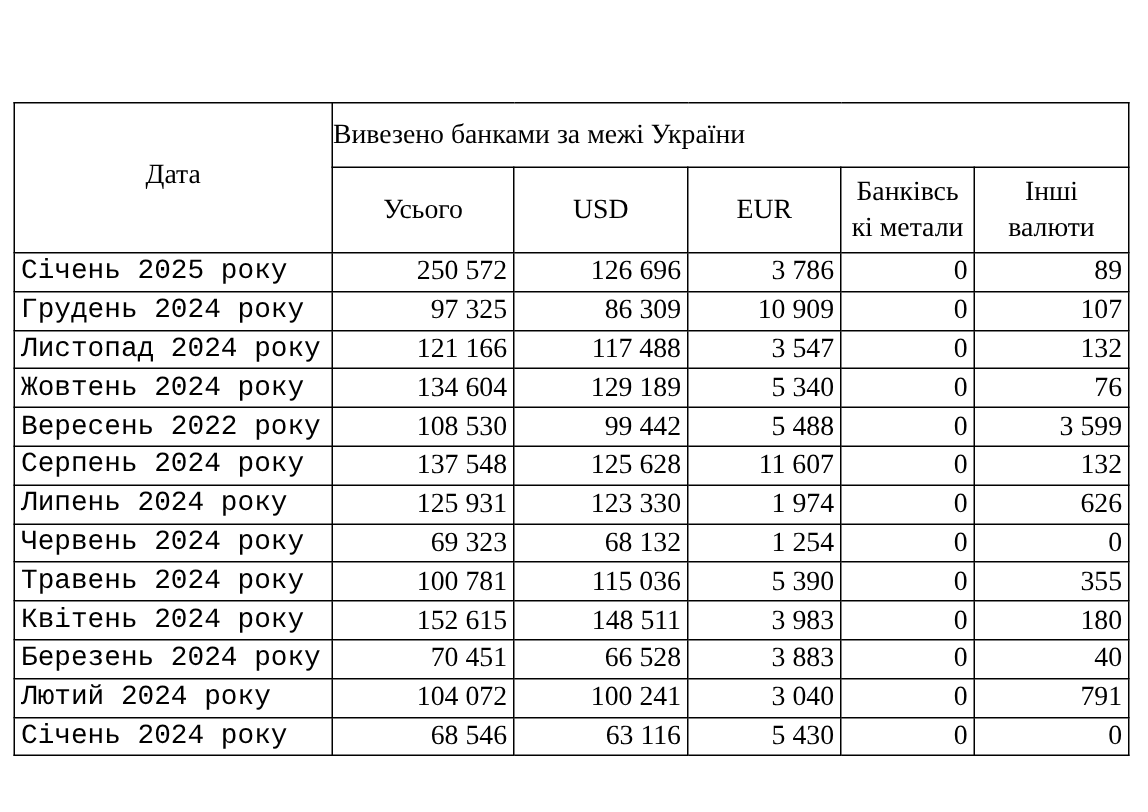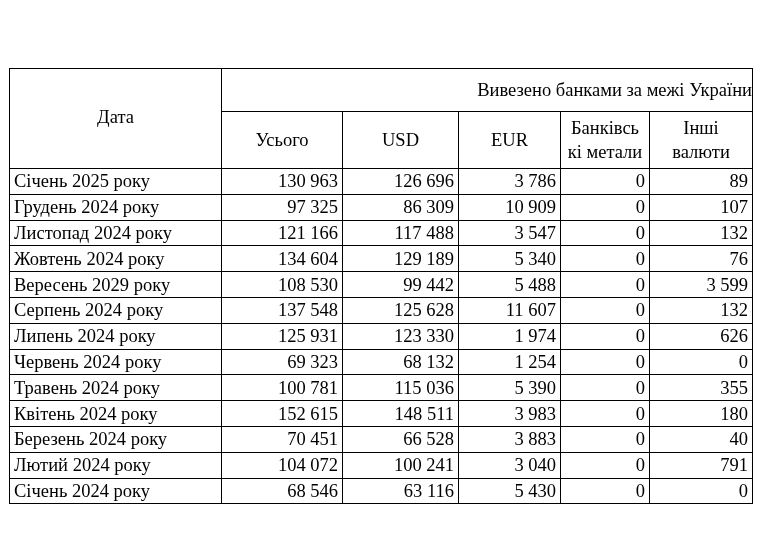--- a/index.html
+++ b/index.html
@@ -1,24 +1,24 @@
 <!DOCTYPE html>
 <html><head>
 <meta charset="utf-8">
 <style>
   html, body { margin: 0; padding: 0; background: #ffffff; }
   body { width: 765px; height: 541px; position: relative; font-family: "Liberation Serif", serif; color: #000; }
   .title { position: absolute; left: 12px; top: 19px; font-size: 18.5px; line-height: 24px; white-space: nowrap; }
   table { position: absolute; left: 9px; top: 68px; border-collapse: collapse; table-layout: fixed; }
   td, th { border: 1.3px solid #000; font-weight: normal; font-size: 18.5px; padding: 0; }
-  .h1 { height: 42px; text-align: right; vertical-align: middle; }
+  .h1 { height: 42px; text-align: left; vertical-align: middle; }
   .h2 { height: 56px; text-align: center; vertical-align: middle; line-height: 24px; }
   .date-h { text-align: center; vertical-align: top; padding-top: 38px; margin-top: 16px; }
   tbody td { height: 24.8px; line-height: 24px; }
-  td.label { text-align: left; padding-left: 4px; }
+  td.label { text-align: left; padding-left: 4px; font-family: Liberation Mono, monospace; }
   td.num { text-align: right; padding-right: 4px; }
 </style>
 </head>
 <body>
 
 <div class="title">
 </div>
 
 <table>
   <colgroup>
@@ -38,21 +38,21 @@
       <th class="h2"><span>Усього</span></th>
       <th class="h2"><span>USD</span></th>
       <th class="h2"><span>EUR</span></th>
       <th class="h2"><span>Банківсь</span><br><span>кі метали</span></th>
       <th class="h2"><span>Інші</span><br><span>валюти</span></th>
     </tr>
   </thead>
   <tbody id="tbody">
       <tr>
         <td class="label">Січень 2025 року</td>
-        <td class="num">130 963</td>
+        <td class="num">250 572</td>
         <td class="num">126 696</td>
         <td class="num">3 786</td>
         <td class="num">0</td>
         <td class="num">89</td>
       </tr>
       <tr>
         <td class="label">Грудень 2024 року</td>
         <td class="num">97 325</td>
         <td class="num">86 309</td>
         <td class="num">10 909</td>
@@ -69,21 +69,21 @@
       </tr>
       <tr>
         <td class="label">Жовтень 2024 року</td>
         <td class="num">134 604</td>
         <td class="num">129 189</td>
         <td class="num">5 340</td>
         <td class="num">0</td>
         <td class="num">76</td>
       </tr>
       <tr>
-        <td class="label">Вересень 2029 року</td>
+        <td class="label">Вересень 2022 року</td>
         <td class="num">108 530</td>
         <td class="num">99 442</td>
         <td class="num">5 488</td>
         <td class="num">0</td>
         <td class="num">3 599</td>
       </tr>
       <tr>
         <td class="label">Серпень 2024 року</td>
         <td class="num">137 548</td>
         <td class="num">125 628</td>

